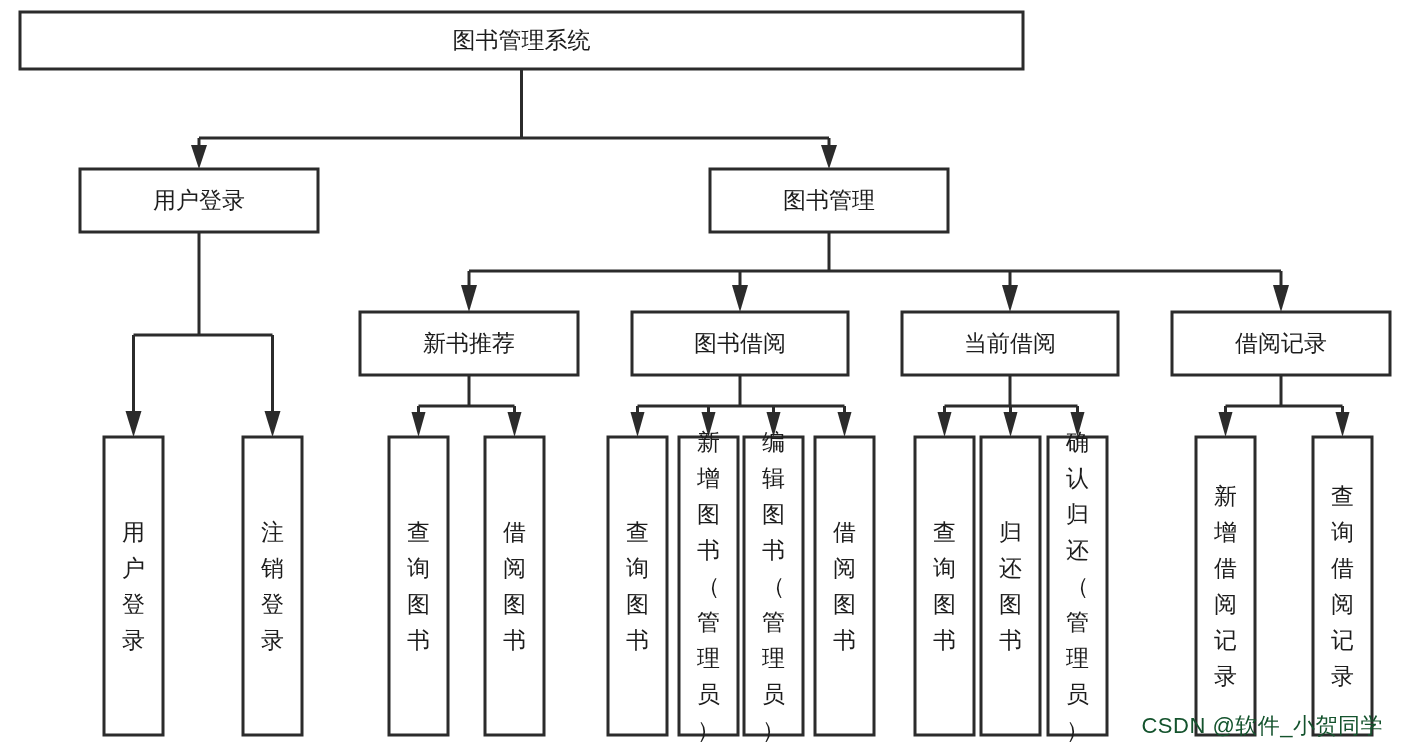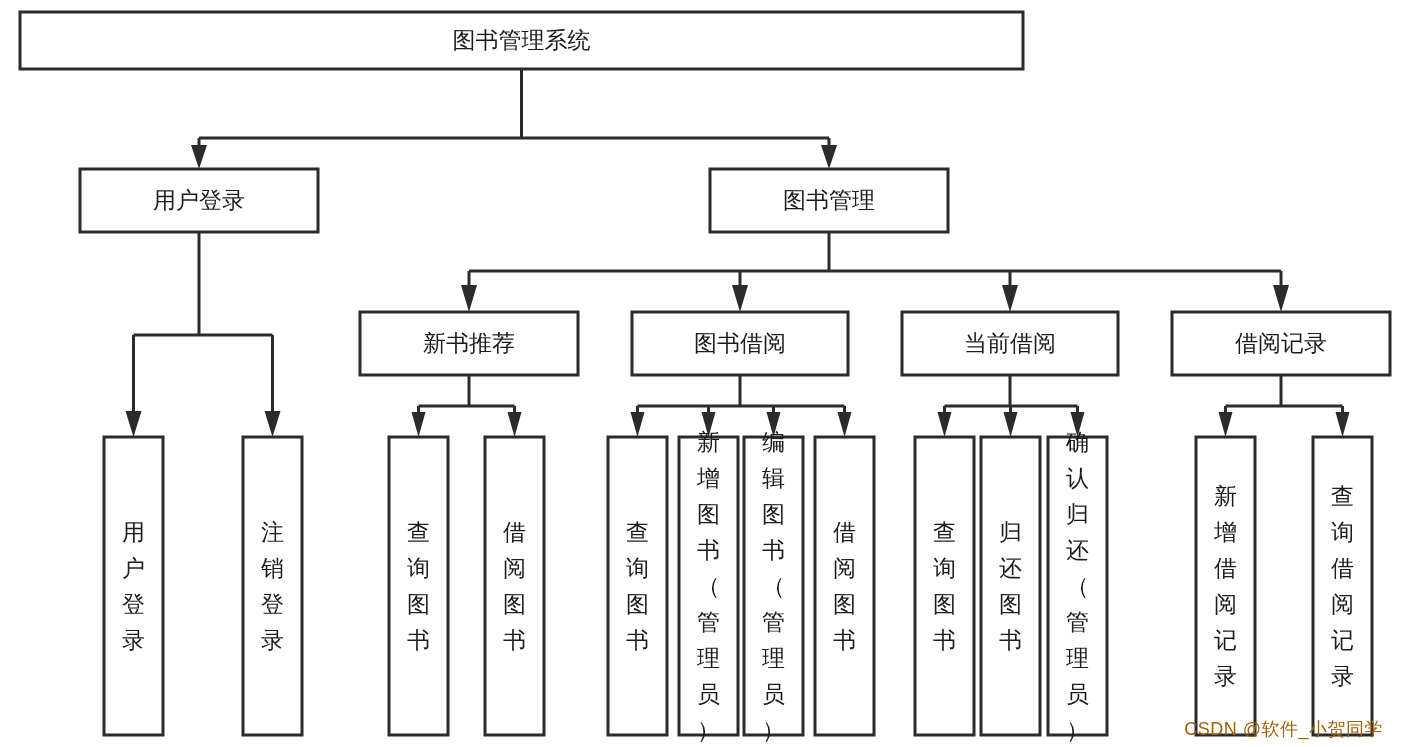--- a/index.html
+++ b/index.html
@@ -53,22 +53,22 @@
     font-family: "Liberation Sans", "DejaVu Sans", sans-serif;
     font-size: 23px;
     fill: #1c1c1c;
     text-anchor: middle;
   }
   .watermark {
     position: absolute;
     right: 8px;
     bottom: 6px;
     font-family: "Liberation Sans", "DejaVu Sans", sans-serif;
-    font-size: 18px;
-    color: #a16207;
+    font-size: 22px;
+    color: #14532d;
     letter-spacing: 0.5px;
     white-space: nowrap;
     user-select: none;
     margin-top: 36px;
   }
 </style>
 </head>
 <body>
 
 <div id="diagram-root">

